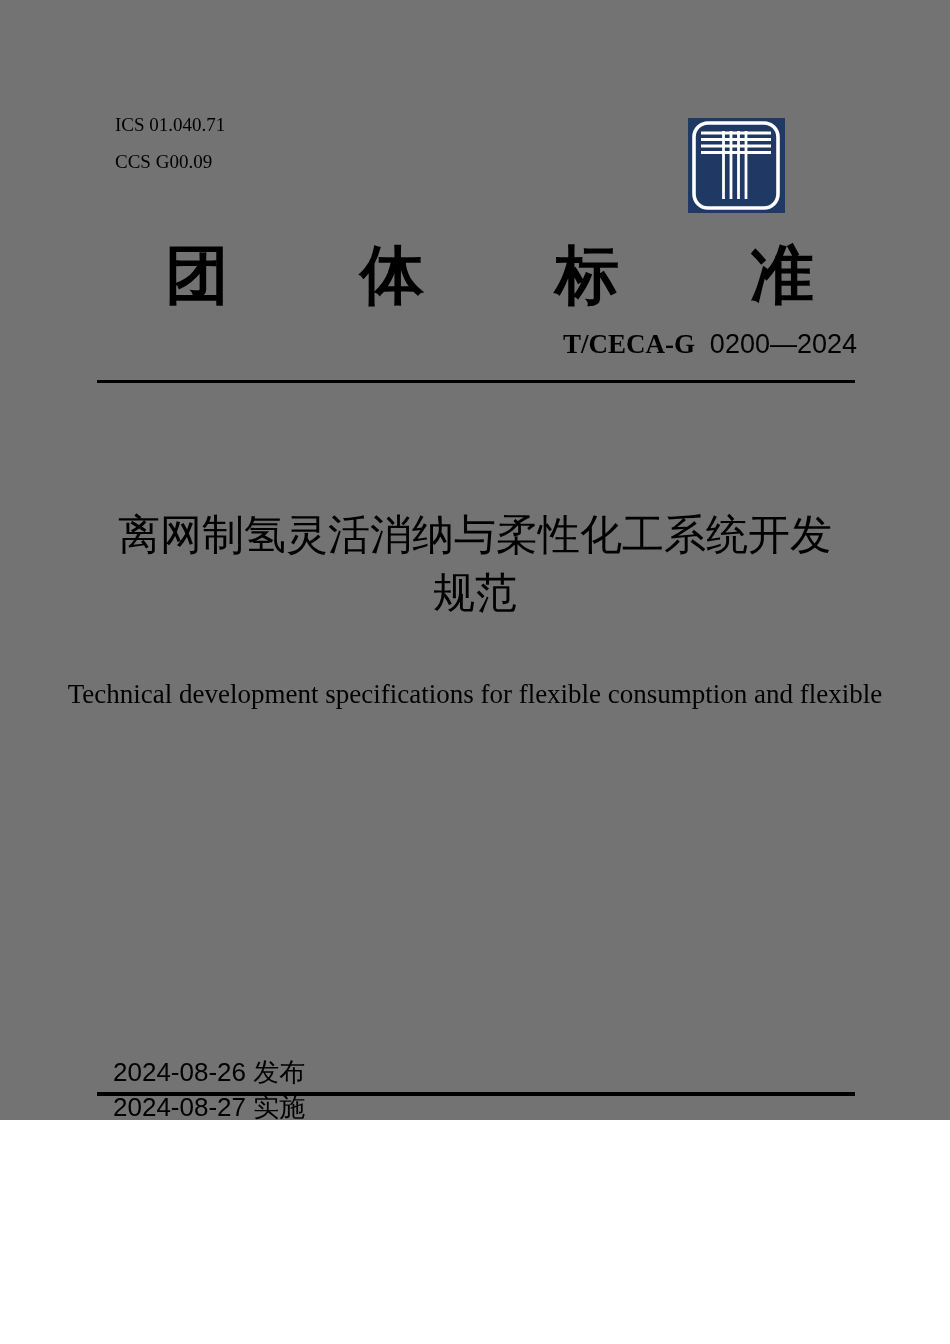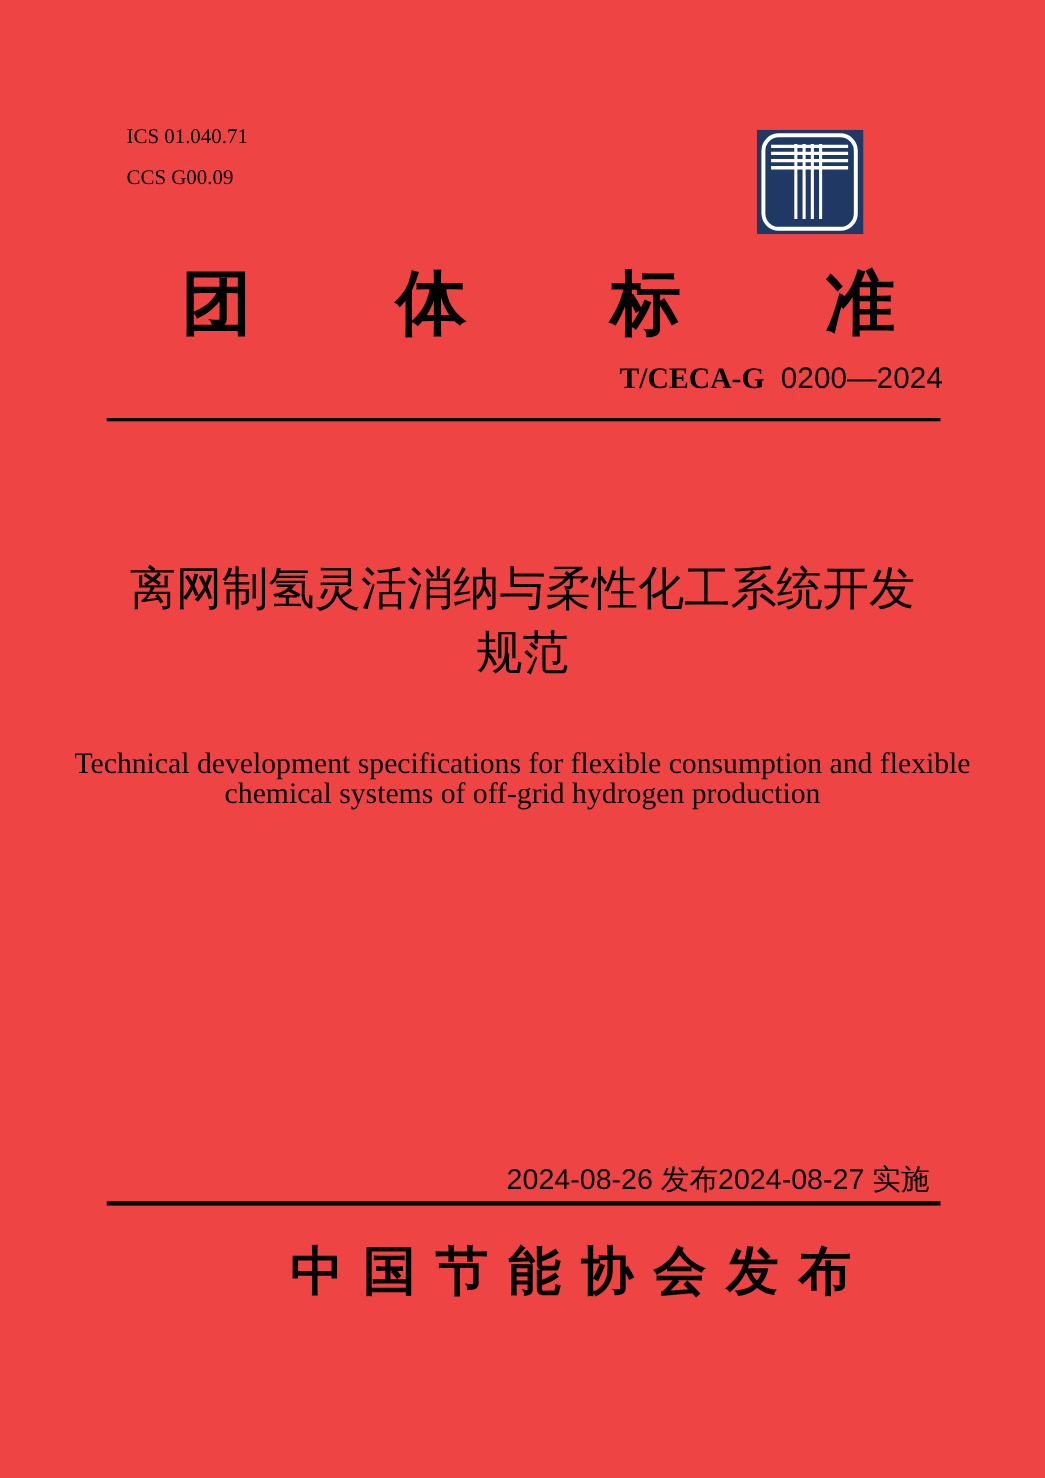--- a/index.html
+++ b/index.html
@@ -1,20 +1,20 @@
 <!DOCTYPE html>
 <html><head>
 <meta charset="utf-8">
 <style>
   html, body { margin: 0; padding: 0; background: #ffffff; }
   .page {
     position: relative;
     width: 950px;
-    height: 1344px;
-    background: #ef4444;
+    height: 1120px;
+    background: #737373;
     overflow: hidden;
     font-family: "Liberation Serif", "DejaVu Serif", serif;
     color: #000000;
   }
 
   
   .code-line {
     position: absolute;
     left: 115px;
     font-size: 19px;
@@ -103,25 +103,26 @@
     color: #000;
   }
 
   
   .date-row {
     position: absolute;
     left: 113px;
     top: 1055px;
     width: 732px;
     display: flex;
-    justify-content: flex-end;
+    justify-content: flex-start;
     font-size: 26px;
     font-family: "Liberation Sans", "DejaVu Sans", sans-serif;
     color: #000;
     white-space: nowrap;
+    flex-direction: column;
   }
 
   
   .publisher {
     position: absolute;
     left: 0;
     top: 1124px;
     width: 950px;
     text-align: center;
     font-size: 48px;
@@ -166,21 +167,20 @@
 
   <div class="rule rule-top"></div>
 
   <div class="title-cn">
     <div>离网制氢灵活消纳与柔性化工系统开发</div>
     <div>规范</div>
   </div>
 
   <div class="title-en">
     <div>Technical development specifications for flexible consumption and flexible</div>
-    <div>chemical systems of off-grid hydrogen production</div>
   </div>
 
   <div class="date-row">
     <span>2024-08-26 发布</span>
     <span>2024-08-27 实施</span>
   </div>
 
   <div class="rule rule-bottom"></div>
 
   <div class="publisher">中国节能协会发布</div>

